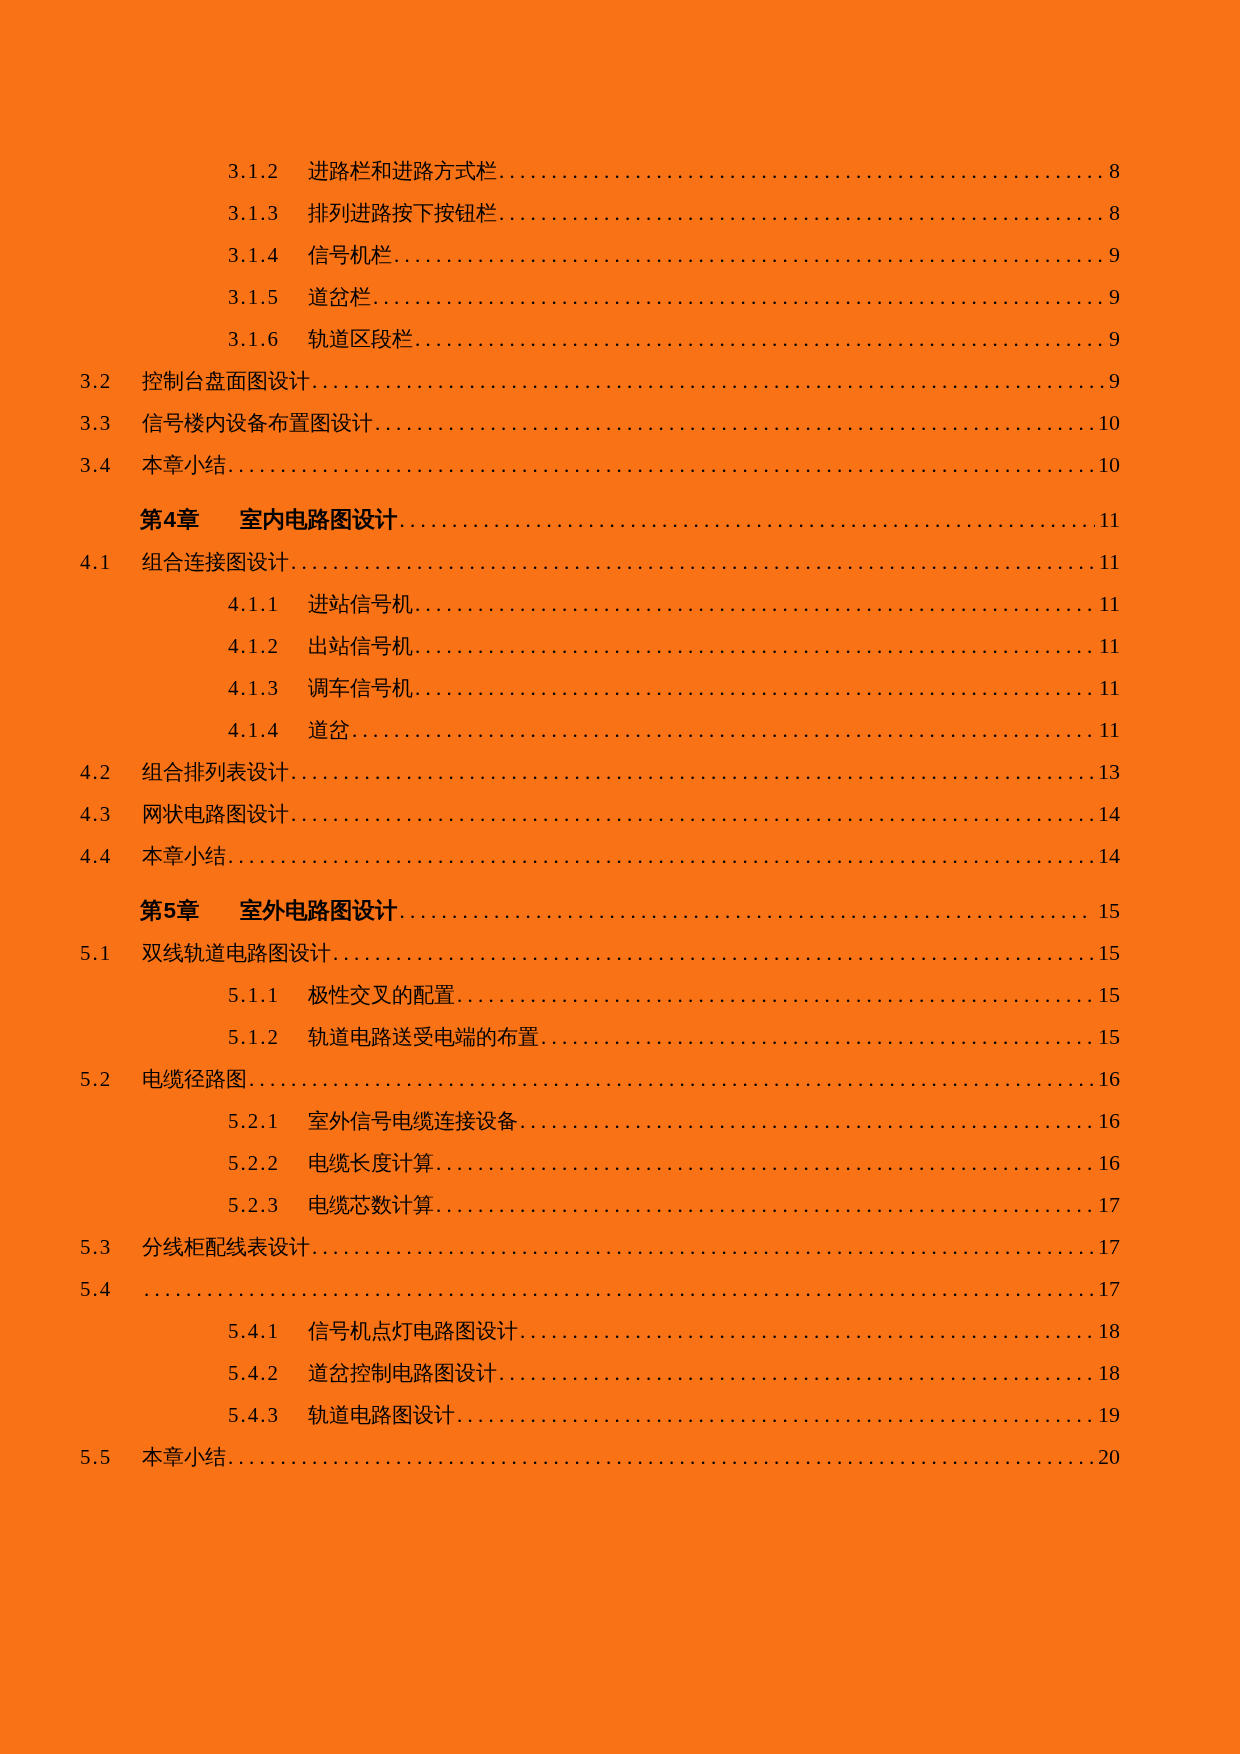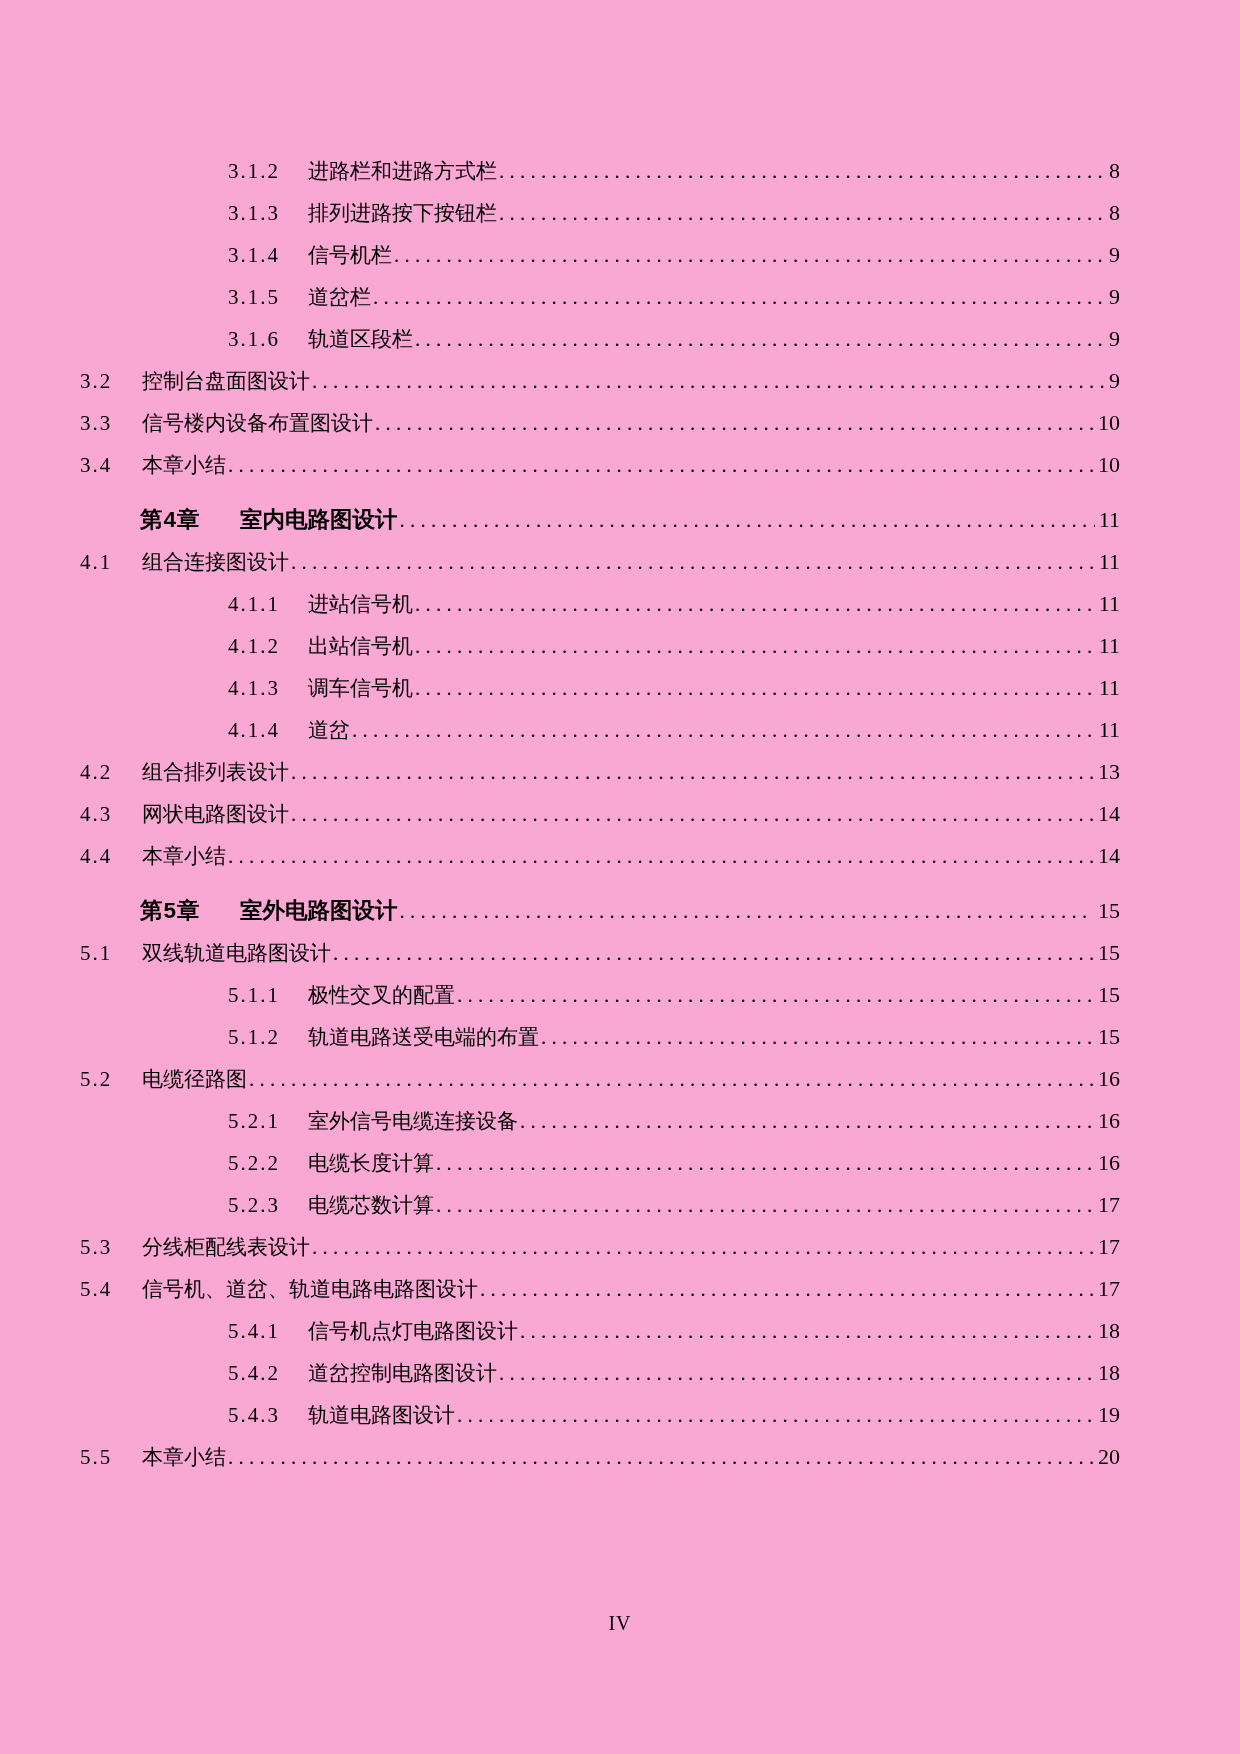--- a/index.html
+++ b/index.html
@@ -5,21 +5,21 @@
   html, body {
     margin: 0;
     padding: 0;
     background: #888;
   }
   .page {
     position: relative;
     width: 1240px;
     height: 1754px;
     margin: 0 auto;
-    background: #f9a8d4;
+    background: #f97316;
     color: #000000;
     font-family: "Liberation Serif", "DejaVu Serif", serif;
     overflow: hidden;
   }
   .toc {
     padding-top: 150px;
     padding-right: 120px;
   }
   .row {
     display: flex;
@@ -235,21 +235,20 @@
         <span class="pagenum">17</span>
       </div>
       <div class="row l2">
         <span class="num">5.3</span>
         <span class="title">分线柜配线表设计</span>
         <span class="leader"></span>
         <span class="pagenum">17</span>
       </div>
       <div class="row l2">
         <span class="num">5.4</span>
-        <span class="title">信号机、道岔、轨道电路电路图设计</span>
         <span class="leader"></span>
         <span class="pagenum">17</span>
       </div>
       <div class="row l3">
         <span class="num">5.4.1</span>
         <span class="title">信号机点灯电路图设计</span>
         <span class="leader"></span>
         <span class="pagenum">18</span>
       </div>
       <div class="row l3">
@@ -264,14 +263,13 @@
         <span class="leader"></span>
         <span class="pagenum">19</span>
       </div>
       <div class="row l2">
         <span class="num">5.5</span>
         <span class="title">本章小结</span>
         <span class="leader"></span>
         <span class="pagenum">20</span>
       </div>
     </div>
-  <div class="footer">IV</div>
 </div>
 
 </body></html>

